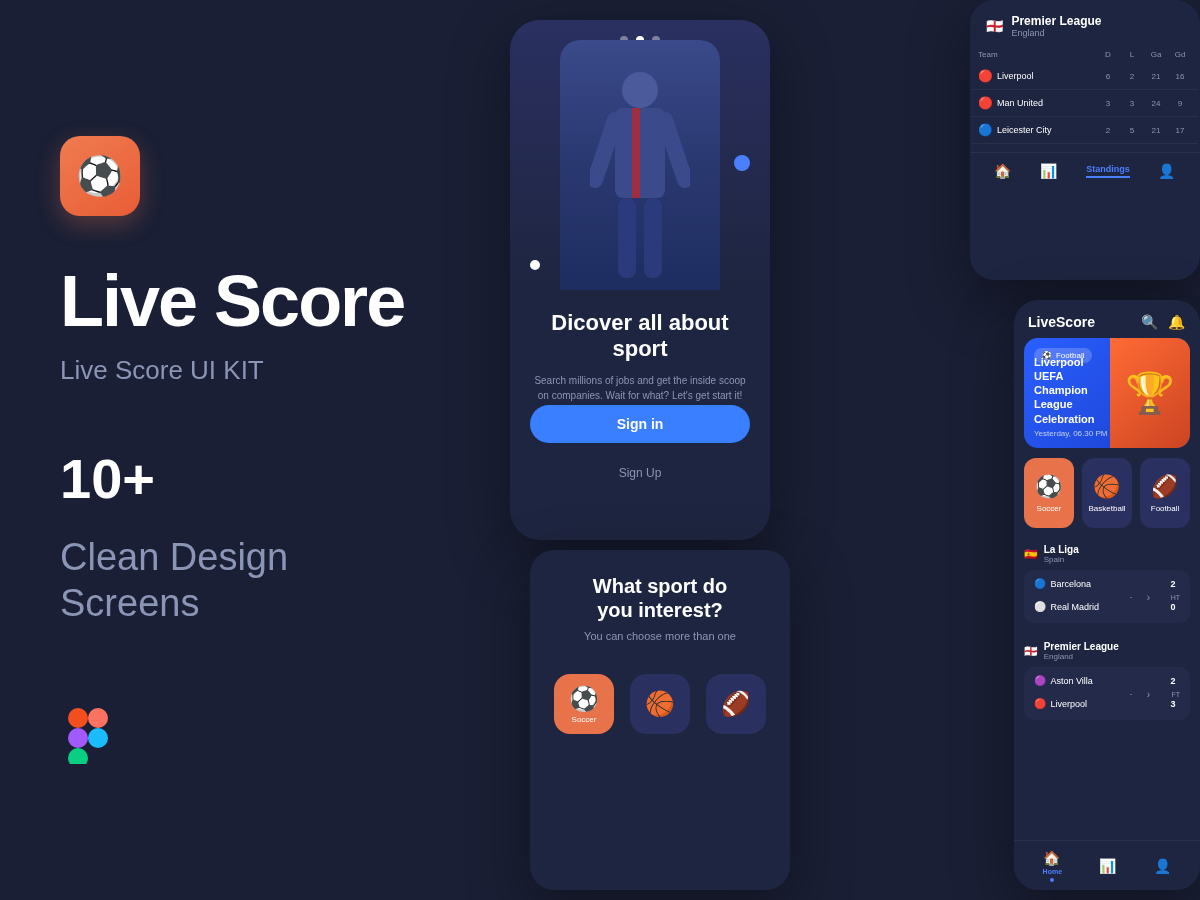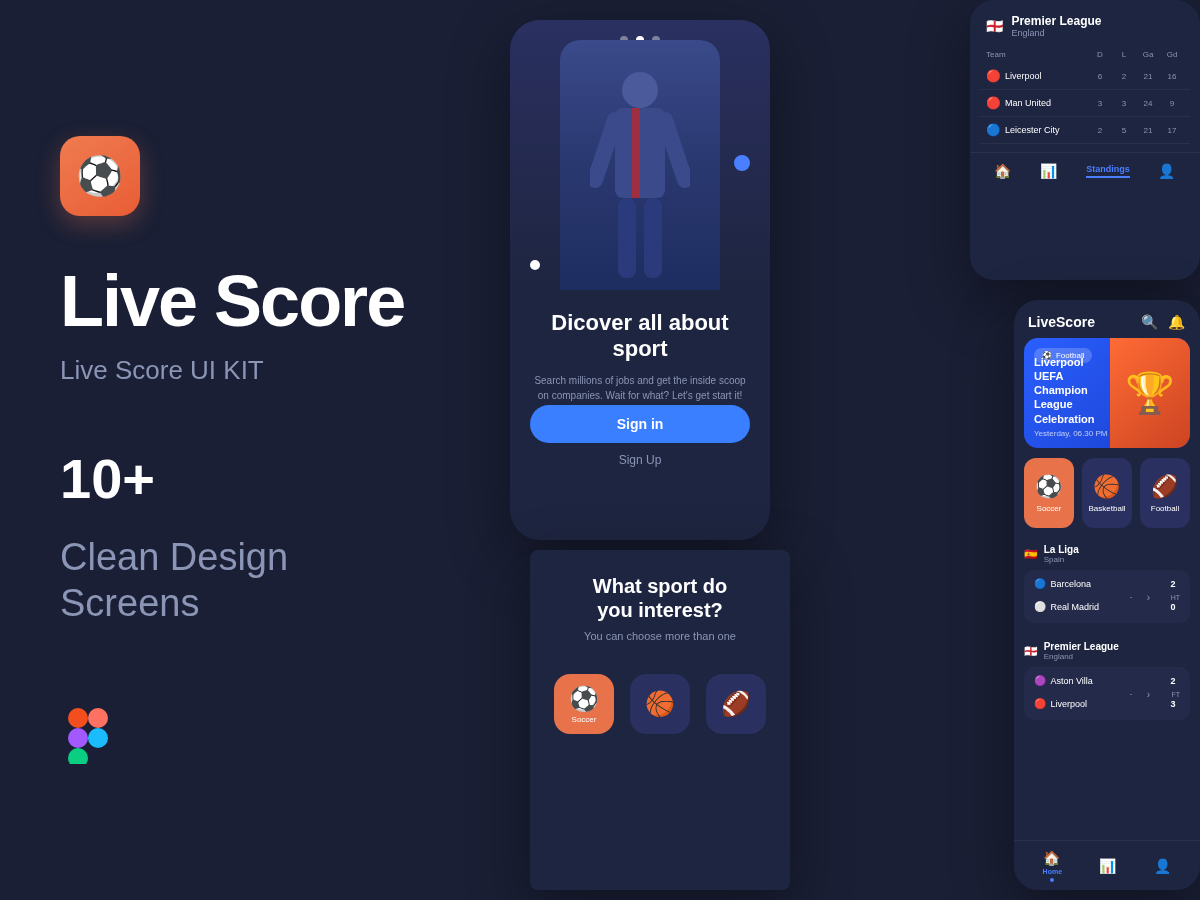--- a/index.html
+++ b/index.html
@@ -192,38 +192,38 @@
       width: 100%;
       height: 38px;
       background: #3a7fff;
       border-radius: 20px;
       display: flex;
       align-items: center;
       justify-content: center;
       color: #ffffff;
       font-size: 14px;
       font-weight: 600;
-      margin-bottom: 10px;
+      margin-bottom: 23px;
     }
 
     .signup-link {
       text-align: center;
       color: #8b95b5;
       font-size: 12px;
     }
 
     
     .phone-sport {
       position: absolute;
       bottom: 10px;
       left: 40px;
       width: 260px;
       height: 340px;
       background: #1e2540;
-      border-radius: 8px;
+      border-radius: 24px;
       overflow: hidden;
       box-shadow: 0 20px 60px rgba(0,0,0,0.4);
     }
 
     .sport-content {
       padding: 24px 20px;
     }
 
     .sport-title {
       font-size: 20px;
@@ -307,21 +307,21 @@
       font-weight: 600;
       color: #ffffff;
     }
 
     .standings-country {
       font-size: 9px;
       color: #8b95b5;
     }
 
     .standings-table {
-      padding: 0 10px;
+      padding: 0 2px;
     }
 
     .table-header {
       display: flex;
       padding: 4px 6px;
       font-size: 8px;
       color: #8b95b5;
     }
 
     .col-team { flex: 1; }

